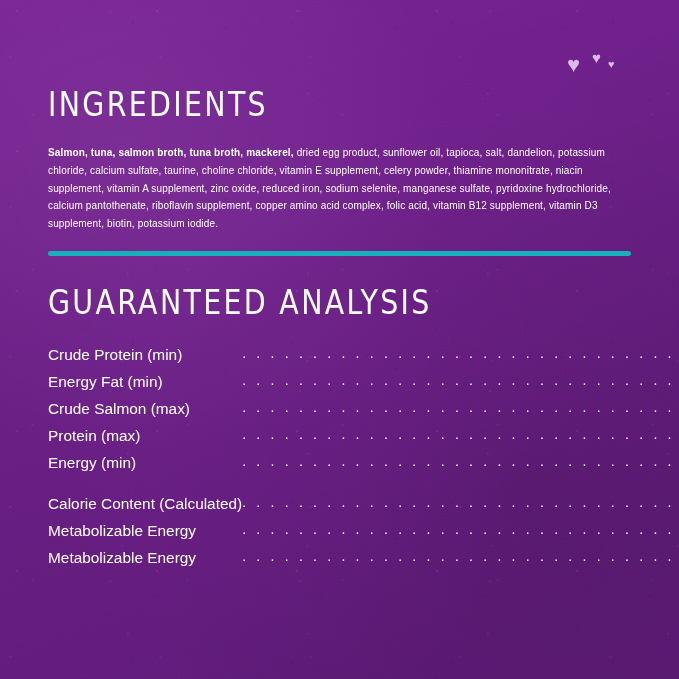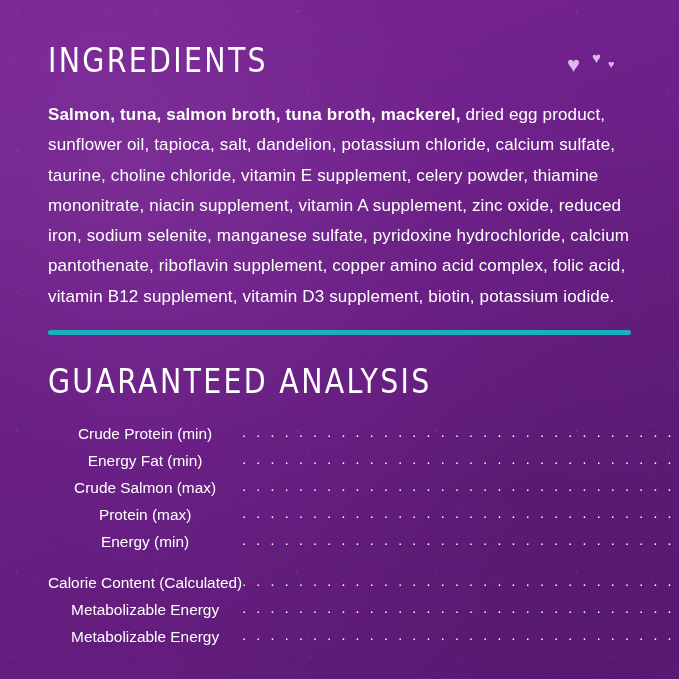--- a/index.html
+++ b/index.html
@@ -44,35 +44,36 @@
       radial-gradient(circle at 49% 88%, rgba(0,0,0,0.28) 0 1px, transparent 1.4px),
       radial-gradient(circle at 66% 95%, rgba(255,255,255,0.2) 0 1px, transparent 1.4px),
       radial-gradient(circle at 88% 83%, rgba(0,0,0,0.25) 0 1px, transparent 1.4px);
     background-size: 140px 140px, 170px 170px, 190px 190px, 160px 160px,
                      150px 150px, 200px 200px, 180px 180px, 165px 165px,
                      155px 155px, 175px 175px, 185px 185px, 195px 195px;
   }
   .content {
     position: relative;
     z-index: 2;
+    margin-top: 44px;
   }
   h2.section-title {
     margin: 0 0 20px 0;
     color: #ffffff;
     font-family: "DejaVu Sans Condensed", "Liberation Sans Narrow", "Liberation Sans", sans-serif;
     font-size: 34px;
     font-weight: 400;
     letter-spacing: 2.5px;
     text-transform: uppercase;
     transform: scaleX(0.93);
     transform-origin: left center;
   }
   .ingredients-body {
     color: #ffffff;
-    font-size: 17px;
+    font-size: 10px;
     line-height: 1.78;
     letter-spacing: 0.15px;
     max-width: 590px;
   }
   .ingredients-body .bold {
     font-weight: bold;
   }
   .divider {
     margin: 18px 0 26px 0;
     height: 5px;
@@ -100,21 +101,20 @@
   table.analysis {
     width: 100%;
     border-collapse: collapse;
     color: #ffffff;
     font-size: 15.4px;
   }
   table.analysis td {
     padding: 4.5px 0;
     vertical-align: bottom;
     white-space: nowrap;
-    text-align: center;
   }
   td.name {
     width: 1%;
     padding-right: 4px;
   }
   td.dots {
     width: 98%;
     overflow: hidden;
     position: relative;
   }

